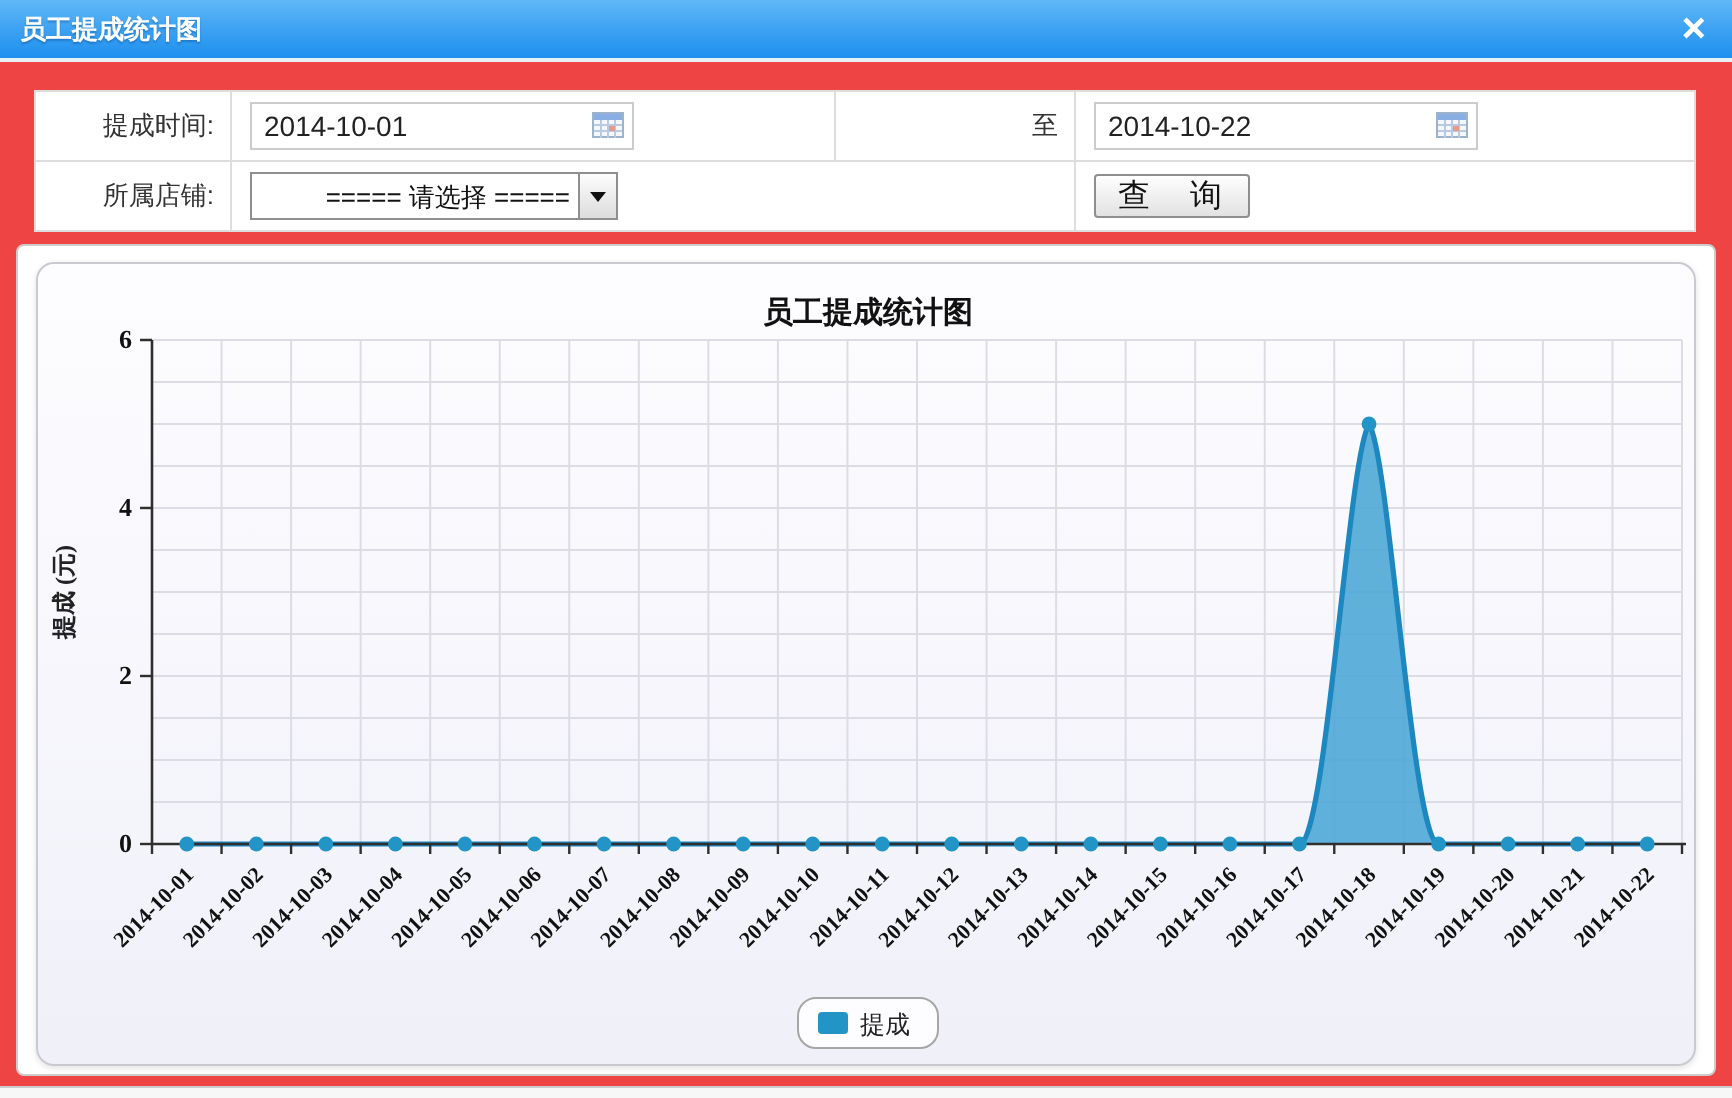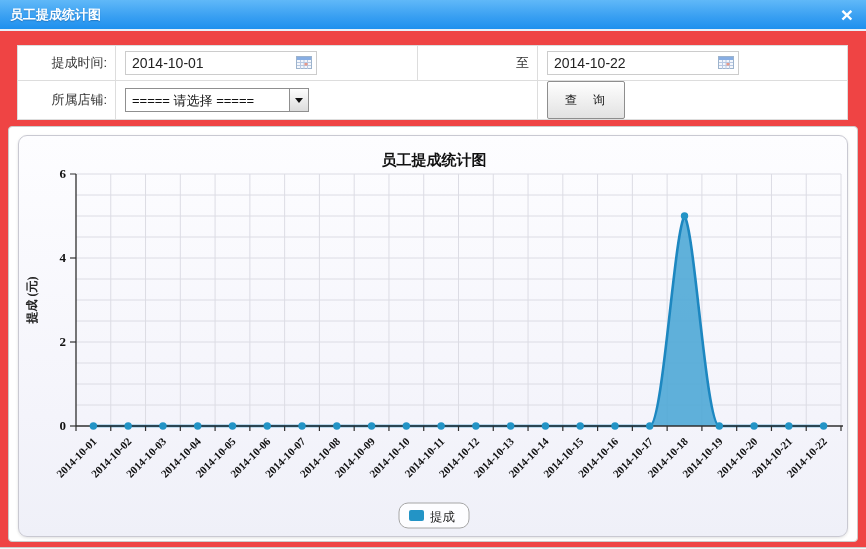--- a/index.html
+++ b/index.html
@@ -22,27 +22,27 @@
   td.fld { padding-left:9px; }
   .c1{width:98px}.c2{width:302px}.c3{width:120px}
 
   .date-wrap { position:relative; display:inline-block; }
   .date-input { width:192px; height:24px; border:1px solid #ccc; font-size:14px; color:#222;
     padding:2px 24px 2px 6px; font-family:"Liberation Sans",sans-serif; background:#fff; }
   .cal-icon { position:absolute; right:5px; top:5px; width:16px; height:13px; cursor:pointer; }
 
   .select-box { display:inline-flex; align-items:stretch; border:1px solid #8f8f8f; background:#fff;
     height:24px; width:184px; cursor:pointer; }
-  .select-text { flex:1; font-size:13px; color:#111; padding:3px 4px 0 6px; white-space:nowrap; overflow:hidden; }
+  .select-text { flex:1; font-size:13px; color:#111; padding:3px 4px 0 6px; white-space:nowrap; overflow:hidden;text-align:right; }
   .arrow-btn { width:19px; border-left:1px solid #8f8f8f; background:linear-gradient(180deg,#fdfdfd,#dcdcdc);
     display:flex; align-items:center; justify-content:center; }
   .arrow-btn::after { content:""; width:0; height:0; border-left:4px solid transparent;
     border-right:4px solid transparent; border-top:5px solid #111; }
 
-  .query-btn { width:78px; height:38px; border:1px solid #8e8e8e; border-radius:2px; font-size:12px;
+  .query-btn { width:78px; height:22px; border:1px solid #8e8e8e; border-radius:2px; font-size:16px;
     color:#111; background:linear-gradient(180deg,#fefefe,#e2e2e2); box-shadow:inset 0 1px 0 #fff;
     cursor:pointer; font-family:Liberation Mono, monospace; letter-spacing:2px; }
 
   
   .card { margin:6px 8px 0 8px; height:416px; background:#fff; border:1px solid #ccc; border-radius:4px;
     padding:8px 9px 6px 9px; }
   .panel { width:830px; height:402px; border:1px solid #c9c9d2; border-radius:9px;
     background:linear-gradient(180deg,#fdfdff 0%,#f4f4fb 70%,#eff0f8 100%);
     box-shadow:0 1px 3px rgba(0,0,0,.12); overflow:hidden; }
   .footer-strip { height:12px; background:#f7f7f7; border-top:1px solid #ccc; margin-top:5px; }

